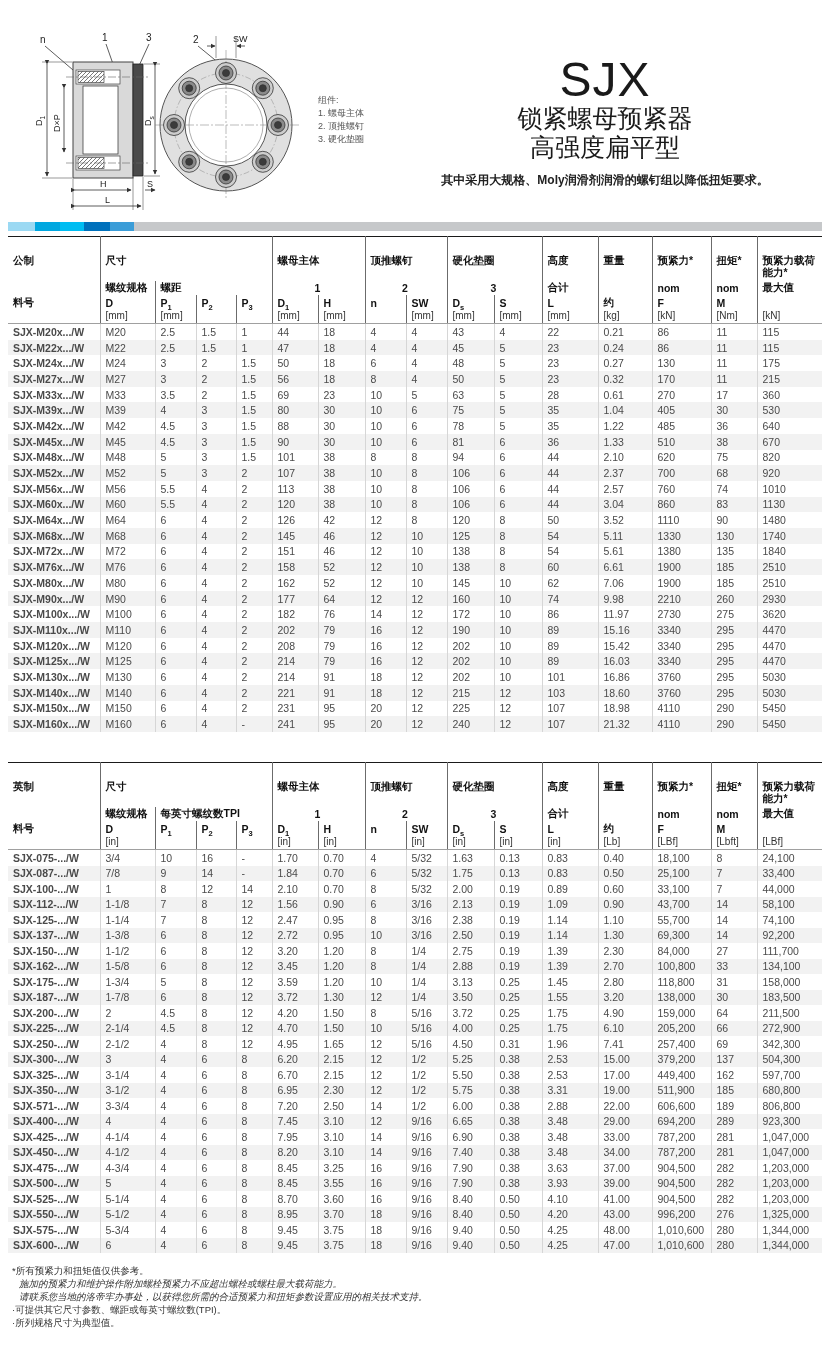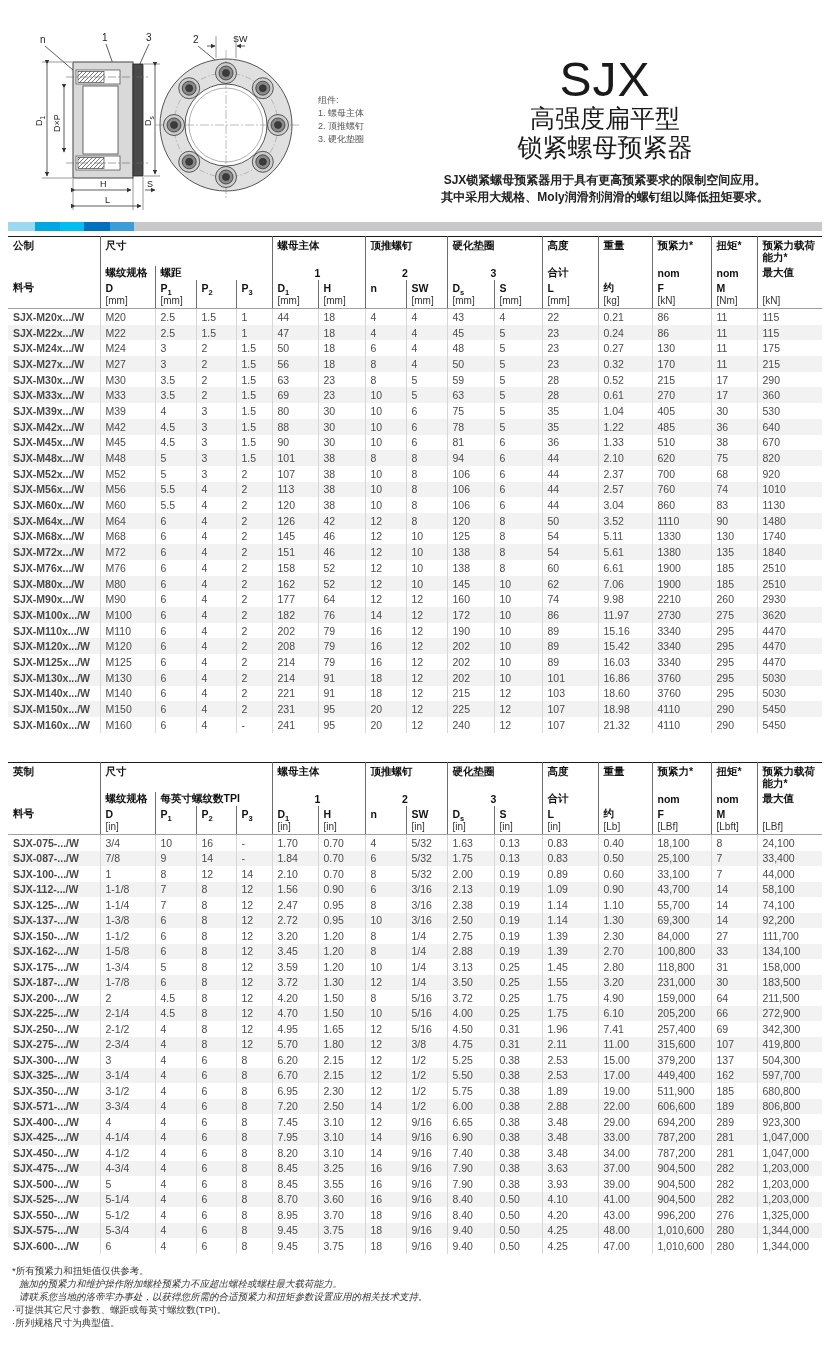--- a/index.html
+++ b/index.html
@@ -19,21 +19,21 @@
   .stripe div{height:9px;}
 
   
   table{border-collapse:collapse;table-layout:fixed;position:absolute;left:8px;width:814px;
         border-top:1px solid #1a1a1a;}
   .t1{top:236px;}
   .t2{top:762px;}
   th,td{text-align:left;padding:0 2px 0 5px;overflow:hidden;white-space:nowrap;vertical-align:middle;}
   thead th{font-weight:bold;color:#111;font-size:10.5px;border-left:1px solid #6b6b6b;}
   thead tr th:first-child{border-left:none;}
-  tr.rA th{height:27px;vertical-align:top;padding-top:2px;white-space:normal;line-height:12px;}
+  tr.rA th{height:27px;vertical-align:top;padding-top:17px;white-space:normal;line-height:12px;}
   tr.rB th{height:14px;}
   tr.rC th{height:15px;margin-left:40px;}
   tr.rD th{height:13px;font-weight:normal;color:#333;font-size:10px;vertical-align:top;}
   thead tr.rD th{border-bottom:1px solid #a0a0a0;margin-top:28px;}
   th.ctr{text-align:center;padding-left:0;}
   sub{font-size:7.5px;line-height:0;}
   tbody td{font-size:10.5px;color:#4a4a4a;border-left:1px solid #d6d6d6;}
   tbody tr td:first-child{border-left:none;font-weight:bold;}
   .t1 tbody td{height:15.7px;}
   .t2 tbody td{height:15.5px;}
@@ -172,24 +172,23 @@
 
   <div class="legend">
     <div>组件:</div>
     <div>1. 螺母主体</div>
     <div>2. 顶推螺钉</div>
     <div>3. 硬化垫圈</div>
   </div>
 
   <div class="titleblock">
     <div class="brand">SJX</div>
+    <div class="subtitle">锁紧螺母预紧器</div>
     <div class="subtitle">高强度扁平型</div>
-    <div class="subtitle">锁紧螺母预紧器</div>
     <div class="desc">
-      <div>SJX锁紧螺母预紧器用于具有更高预紧要求的限制空间应用。</div>
       <div>其中采用大规格、Moly润滑剂润滑的螺钉组以降低扭矩要求。</div>
     </div>
   </div>
 
   <div class="stripe">
     <div style="width: 27px; background: rgb(155, 217, 243);"></div>
     <div style="width: 25px; background: rgb(0, 167, 224);"></div>
     <div style="width: 24px; background: rgb(0, 189, 242);"></div>
     <div style="width: 26px; background: rgb(0, 113, 188);"></div>
     <div style="width: 24px; background: rgb(59, 157, 216);"></div>
@@ -345,38 +344,20 @@
           <td>4</td>
           <td>50</td>
           <td>5</td>
           <td>23</td>
           <td>0.32</td>
           <td>170</td>
           <td>11</td>
           <td>215</td>
         </tr>
         <tr>
-          <td>SJX-M30x.../W</td>
-          <td>M30</td>
-          <td>3.5</td>
-          <td>2</td>
-          <td>1.5</td>
-          <td>63</td>
-          <td>23</td>
-          <td>8</td>
-          <td>5</td>
-          <td>59</td>
-          <td>5</td>
-          <td>28</td>
-          <td>0.52</td>
-          <td>215</td>
-          <td>17</td>
-          <td>290</td>
-        </tr>
-        <tr>
           <td>SJX-M33x.../W</td>
           <td>M33</td>
           <td>3.5</td>
           <td>2</td>
           <td>1.5</td>
           <td>69</td>
           <td>23</td>
           <td>10</td>
           <td>5</td>
           <td>63</td>
@@ -1020,21 +1001,21 @@
           <td>8</td>
           <td>12</td>
           <td>3.72</td>
           <td>1.30</td>
           <td>12</td>
           <td>1/4</td>
           <td>3.50</td>
           <td>0.25</td>
           <td>1.55</td>
           <td>3.20</td>
-          <td>231,000</td>
+          <td>138,000</td>
           <td>30</td>
           <td>183,500</td>
         </tr>
         <tr>
           <td>SJX-200-.../W</td>
           <td>2</td>
           <td>4.5</td>
           <td>8</td>
           <td>12</td>
           <td>4.20</td>
@@ -1079,38 +1060,20 @@
           <td>5/16</td>
           <td>4.50</td>
           <td>0.31</td>
           <td>1.96</td>
           <td>7.41</td>
           <td>257,400</td>
           <td>69</td>
           <td>342,300</td>
         </tr>
         <tr>
-          <td>SJX-275-.../W</td>
-          <td>2-3/4</td>
-          <td>4</td>
-          <td>8</td>
-          <td>12</td>
-          <td>5.70</td>
-          <td>1.80</td>
-          <td>12</td>
-          <td>3/8</td>
-          <td>4.75</td>
-          <td>0.31</td>
-          <td>2.11</td>
-          <td>11.00</td>
-          <td>315,600</td>
-          <td>107</td>
-          <td>419,800</td>
-        </tr>
-        <tr>
           <td>SJX-300-.../W</td>
           <td>3</td>
           <td>4</td>
           <td>6</td>
           <td>8</td>
           <td>6.20</td>
           <td>2.15</td>
           <td>12</td>
           <td>1/2</td>
           <td>5.25</td>
@@ -1144,21 +1107,21 @@
           <td>3-1/2</td>
           <td>4</td>
           <td>6</td>
           <td>8</td>
           <td>6.95</td>
           <td>2.30</td>
           <td>12</td>
           <td>1/2</td>
           <td>5.75</td>
           <td>0.38</td>
-          <td>1.89</td>
+          <td>3.31</td>
           <td>19.00</td>
           <td>511,900</td>
           <td>185</td>
           <td>680,800</td>
         </tr>
         <tr>
           <td>SJX-571-.../W</td>
           <td>3-3/4</td>
           <td>4</td>
           <td>6</td>

